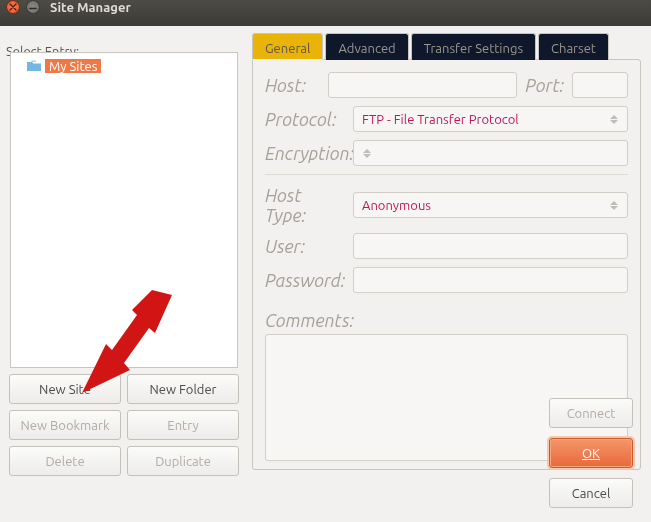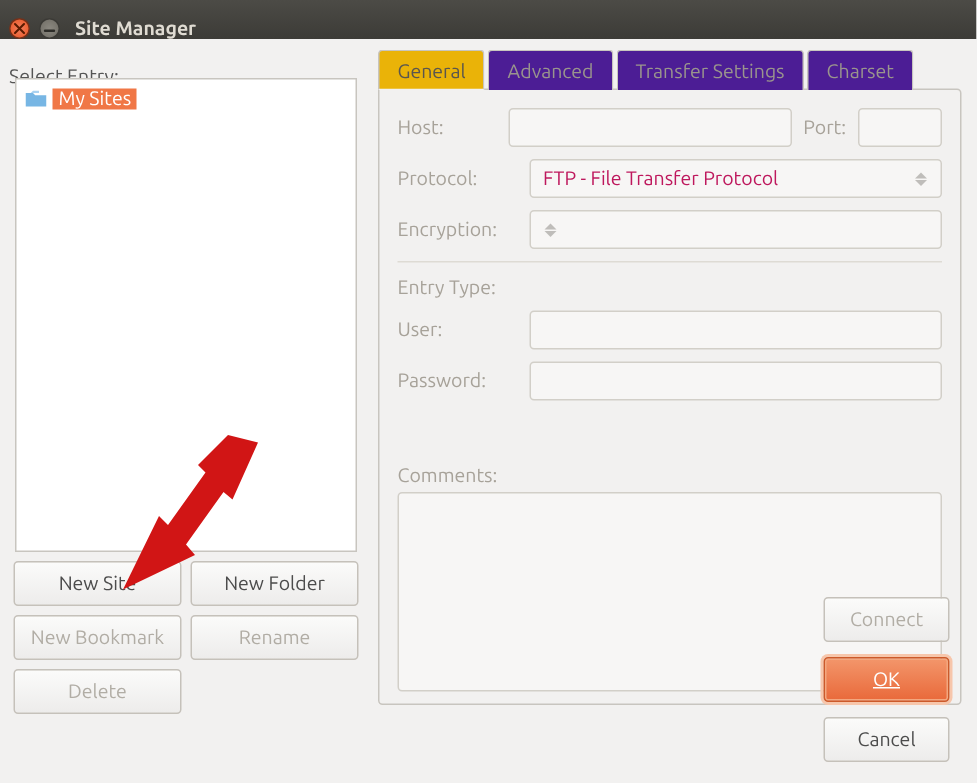--- a/index.html
+++ b/index.html
@@ -12,21 +12,21 @@
     color: #3c3c3c;
     background: #f2f1f0;
     overflow: hidden;
   }
 
   
   .titlebar {
     height: 26px;
     background: linear-gradient(#4c4b46, #3c3b37);
     display: flex;
-    align-items: flex-end;
+    align-items: flex-start;
     padding: 0 6px;
     gap: 6px;
     color: #dfdbd2;
     font-weight: bold;
   }
   .winbtn {
     width: 14px; height: 14px;
     border-radius: 50%;
     border: 1px solid rgba(0,0,0,0.5);
     position: relative;
@@ -53,21 +53,21 @@
     left: 6px; top: 18px;
     color: #555;
   }
   .tree {
     position: absolute;
     left: 10px; top: 26px;
     width: 228px; height: 316px;
     background: #ffffff;
     border: 1px solid #c8c5bf;
     box-sizing: border-box;
-    padding: 4px 6px;
+    padding: 4px 16px;
   }
   .tree-item {
     display: flex;
     align-items: center;
     gap: 4px;
     height: 18px;
     width: max-content;
   }
   .tree-icon {
     width: 14px; height: 14px;
@@ -115,21 +115,21 @@
     display: flex;
     gap: 2px;
     height: 27px;
     position: relative;
     z-index: 2;
   }
   .tab {
     border: 1px solid #c8c5bf;
     border-bottom: none;
     border-radius: 3px 3px 0 0;
-    background: #4c1d95;
+    background: #0f172a;
     color: #9a958d;
     padding: 4px 12px 2px 12px;
     font-size: 13px;
     display: inline-flex;
     align-items: center;
     position: relative;
     top: 1px;
   }
   .tab.active {
     background: #eab308;
@@ -150,21 +150,22 @@
 
   .form-row {
     display: flex;
     align-items: center;
     gap: 8px;
     margin-bottom: 8px;
   }
   .form-label {
     width: 80px;
     color: #a7a299;
-    font-size: 13px;
+    font-size: 18px;
+    font-style: italic;
   }
   .input, .select {
     background: #f7f6f5;
     border: 1px solid #d2cfc8;
     border-radius: 3px;
     height: 26px;
     box-sizing: border-box;
     padding: 0 8px;
     font-family: inherit;
     font-size: 13px;
@@ -278,22 +279,23 @@
         </svg>
       </span>
       <span class="tree-label selected">My Sites</span>
     </div>
   </div>
 
   <div class="left-buttons">
     <button class="btn">New Site</button>
     <button class="btn">New Folder</button>
     <button class="btn disabled" disabled="">New Bookmark</button>
-    <button class="btn disabled" disabled="">Rename</button>
+    <button class="btn disabled" disabled="">Entry</button>
     <button class="btn disabled" disabled="">Delete</button>
+    <button class="btn disabled" disabled="">Duplicate</button>
   </div>
 
   <div class="right-panel">
     <div class="tabbar">
       <div class="tab active">
           <span>General</span>
         </div>
       <div class="tab">
           <span>Advanced</span>
         </div>
@@ -331,21 +333,28 @@
           <span class="select-arrows">
               <span class="arrow-up"></span>
               <span class="arrow-down"></span>
             </span>
         </div>
       </div>
 
       <hr class="sep">
 
       <div class="form-row">
-        <span class="form-label">Entry Type:</span>
+        <span class="form-label">Host Type:</span>
+        <div class="select">
+          <span>Anonymous</span>
+          <span class="select-arrows">
+              <span class="arrow-up"></span>
+              <span class="arrow-down"></span>
+            </span>
+        </div>
       </div>
 
       <div class="form-row">
         <span class="form-label">User:</span>
         <input class="input" disabled="" value="" style="">
       </div>
 
       <div class="form-row">
         <span class="form-label">Password:</span>
         <input type="password" class="input" disabled="" value="" style="">

